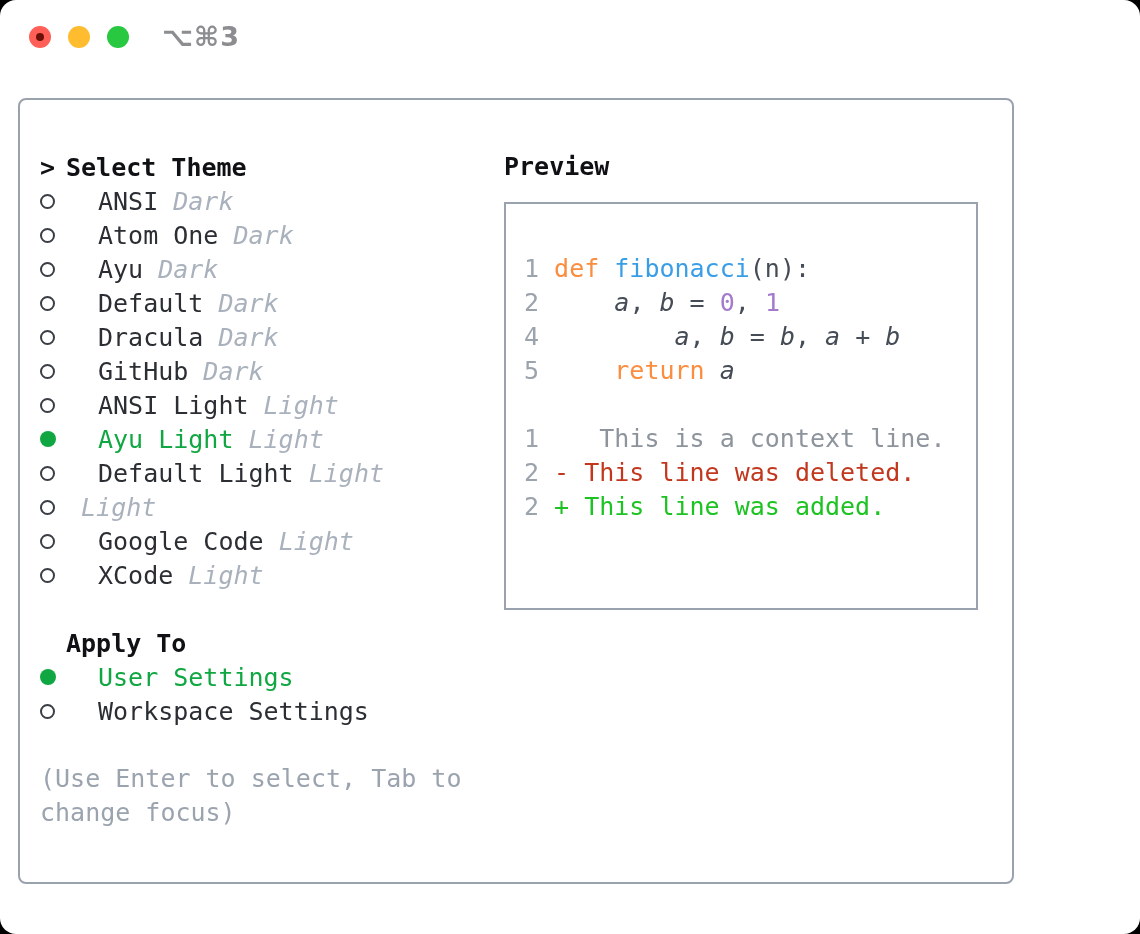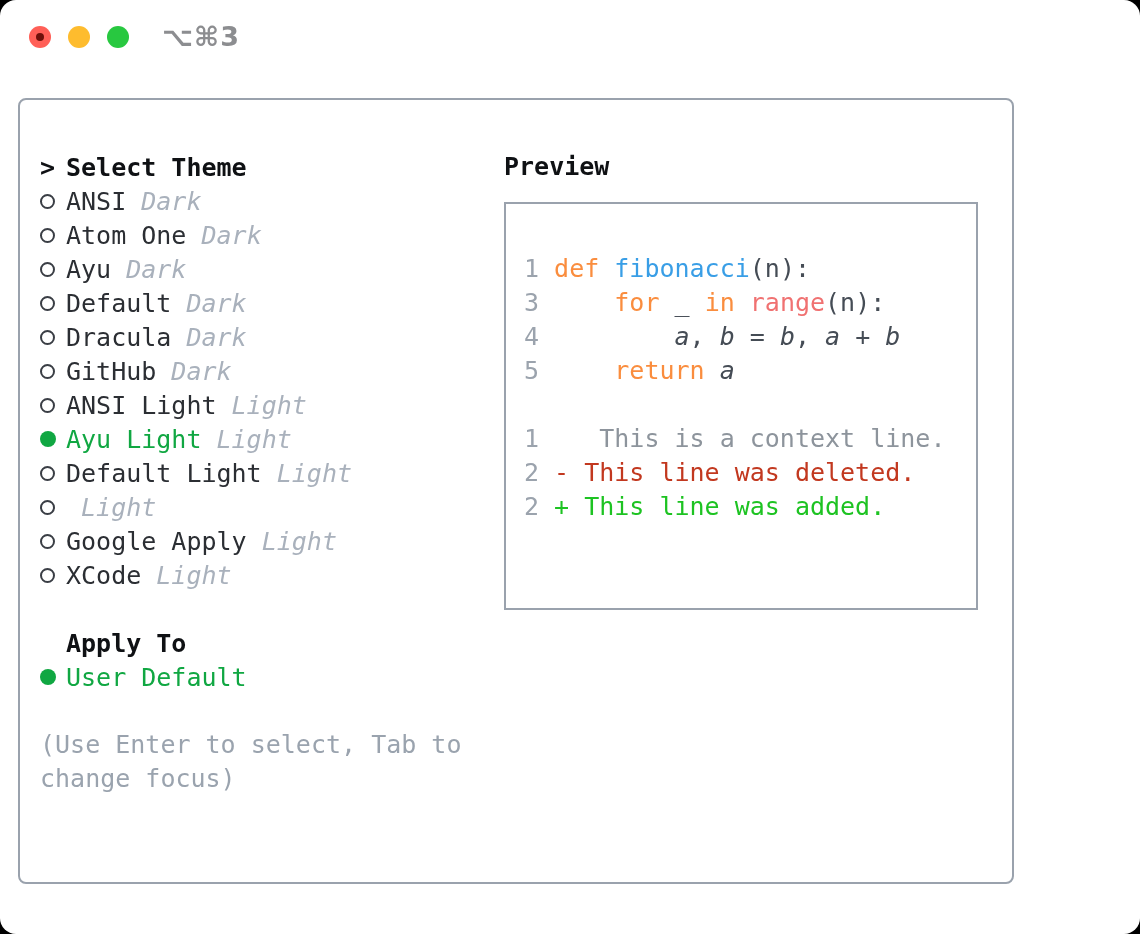--- a/index.html
+++ b/index.html
@@ -26,21 +26,21 @@
   
   .panel{position:absolute;left:18px;top:98px;width:996px;height:786px;border:2px solid var(--panel-border);border-radius:8px;background:var(--window-bg);}
   .left-col{position:absolute;left:20px;top:50px;width:450px;}
   .right-col{position:absolute;left:484px;top:50px;}
   .row{height:34px;display:flex;align-items:center;}
   .marker{width:26px;flex:0 0 26px;display:flex;align-items:center;}
   .prompt{color:var(--text-header);font-weight:bold;}
   .radio{width:15px;height:15px;border:2px solid #3a3e45;border-radius:50%;}
   .radio.filled{border:none;width:16px;height:16px;background:var(--accent-green);}
   .hdr{color:var(--text-header);font-weight:bold;}
-  .item-name{color:var(--text-dark);}
+  .item-name{color:var(--text-dark);margin-left:32px;}
   .item-name.selected{color:var(--accent-green);}
   .variant{color:var(--muted);font-style:italic;}
   .spacer{height:34px;}
   .hint{width:445px;line-height:34px;color:var(--hint);white-space:normal;}
   
   .preview-title{line-height:34px;font-weight:bold;color:var(--text-header);}
   .preview-box{margin-top:18px;width:474px;height:408px;border:2px solid var(--panel-border);background:var(--window-bg);padding:48px 16px 0 18px;overflow:hidden;}
   .code-line{height:34px;line-height:34px;white-space:pre;color:var(--code-plain);}
   .lineno{display:inline-block;width:1ch;margin-right:1ch;text-align:right;color:var(--lineno);}
   .tok-plain{color:var(--code-plain);}
@@ -146,21 +146,21 @@
           <div class="row">
             <span class="marker">
               <span class="radio"></span>
             </span>
             <span class="variant">&nbsp;Light</span>
           </div>
           <div class="row">
             <span class="marker">
               <span class="radio"></span>
             </span>
-            <span class="item-name">Google Apply</span>
+            <span class="item-name">Google Code</span>
             <span class="variant">&nbsp;Light</span>
           </div>
           <div class="row">
             <span class="marker">
               <span class="radio"></span>
             </span>
             <span class="item-name">XCode</span>
             <span class="variant">&nbsp;Light</span>
           </div>
         </div>
@@ -170,35 +170,41 @@
       <div class="row">
         <span class="marker"></span>
         <span class="hdr">Apply To</span>
       </div>
 
       <div id="apply-list">
           <div class="row">
             <span class="marker">
               <span class="radio filled"></span>
             </span>
-            <span class="item-name selected">User Default</span>
+            <span class="item-name selected">User Settings</span>
+          </div>
+          <div class="row">
+            <span class="marker">
+              <span class="radio"></span>
+            </span>
+            <span class="item-name">Workspace Settings</span>
           </div>
         </div>
 
       <div class="spacer"></div>
 
       <div class="hint">(Use Enter to select, Tab to change focus)</div>
     </div>
 
     <div class="right-col">
       <div class="preview-title">Preview</div>
       <div class="preview-box">
         <div id="code">
             <div class="code-line"><span class="lineno">1</span><span class="tok-keyword">def</span><span class="tok-plain"> </span><span class="tok-function">fibonacci</span><span class="tok-plain">(n):</span></div>
-            <div class="code-line"><span class="lineno">3</span><span class="tok-plain">    </span><span class="tok-keyword">for</span><span class="tok-plain"> _ </span><span class="tok-keyword">in</span><span class="tok-plain"> </span><span class="tok-builtin">range</span><span class="tok-plain">(n):</span></div>
+            <div class="code-line"><span class="lineno">2</span><span class="tok-plain">    </span><span class="tok-variable">a</span><span class="tok-plain">, </span><span class="tok-variable">b</span><span class="tok-plain"> = </span><span class="tok-number">0</span><span class="tok-plain">, </span><span class="tok-number">1</span></div>
             <div class="code-line"><span class="lineno">4</span><span class="tok-plain">        </span><span class="tok-variable">a</span><span class="tok-plain">, </span><span class="tok-variable">b</span><span class="tok-plain"> = </span><span class="tok-variable">b</span><span class="tok-plain">, </span><span class="tok-variable">a</span><span class="tok-plain"> + </span><span class="tok-variable">b</span></div>
             <div class="code-line"><span class="lineno">5</span><span class="tok-plain">    </span><span class="tok-keyword">return</span><span class="tok-plain"> </span><span class="tok-variable">a</span></div>
             <div class="code-line"><span class="lineno"></span></div>
             <div class="code-line"><span class="lineno">1</span><span class="tok-context">   This is a context line.</span></div>
             <div class="code-line"><span class="lineno">2</span><span class="tok-deleted">- This line was deleted.</span></div>
             <div class="code-line"><span class="lineno">2</span><span class="tok-added">+ This line was added.</span></div>
           </div>
       </div>
     </div>
 

